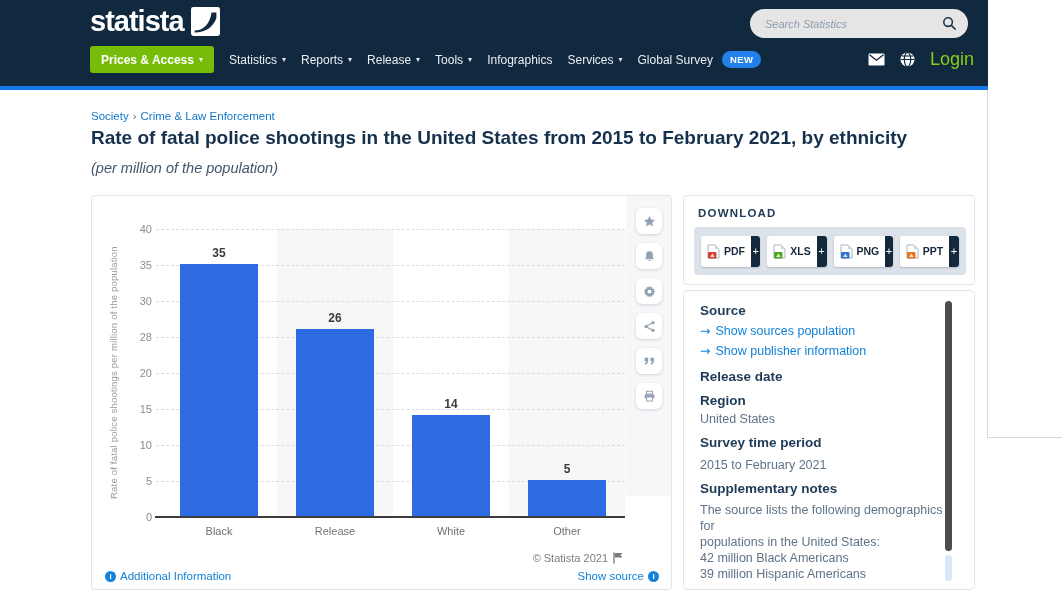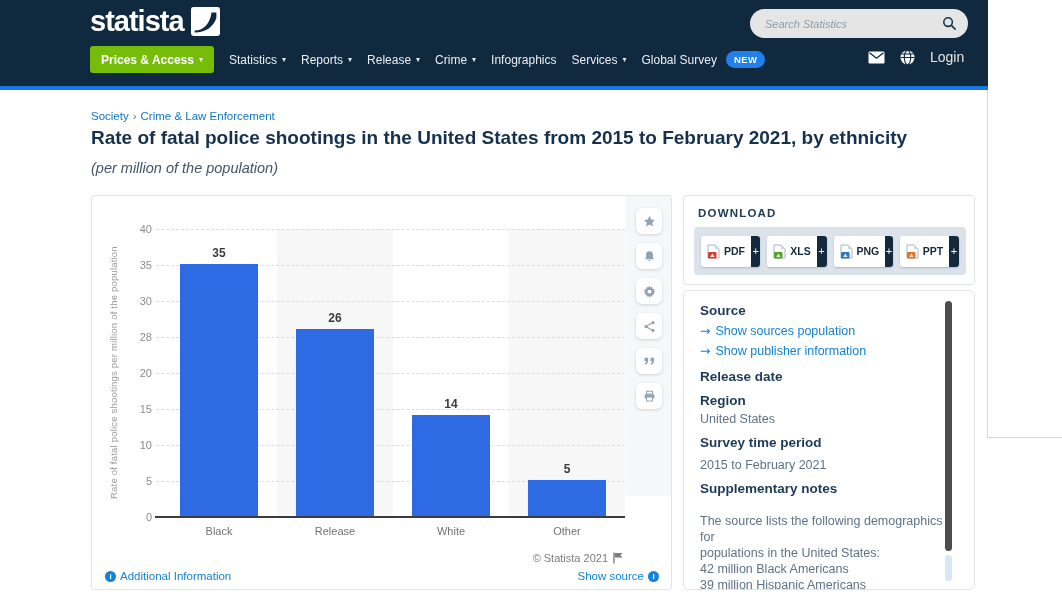--- a/index.html
+++ b/index.html
@@ -15,21 +15,21 @@
   .logo-mark { width:29px; height:29px; }
   .search-pill { position:absolute; left:750px; top:9px; width:218px; height:29px; background:#e5e5e5; border-radius:15px; display:flex; align-items:center; padding:0 11px 0 15px; }
   .search-pill input { flex:1; border:none; outline:none; font-style:italic; font-size:11px; color:#5d6f80; background:transparent; font-family:inherit; }
   .search-pill input::placeholder { color:#8e9dab; }
   .nav-row { position:absolute; left:90px; top:46px; height:27px; display:flex; align-items:center; gap:15px; }
   .nav-item { color:#e9eef3; font-size:12px; text-decoration:none; cursor:pointer; display:flex; align-items:center; white-space:nowrap; }
   .nav-green { background:#76bd0a; color:#ffffff; border-radius:3px; padding:0 11px; height:27px; font-weight:bold; }
   .caret { font-family:"DejaVu Sans",sans-serif; font-size:8px; margin-left:5px; opacity:.95; }
   .new-badge { background:#2180ea; color:#ffffff; font-size:9.5px; font-weight:bold; letter-spacing:.4px; border-radius:9px; padding:3px 8px; margin-left:9px; }
   .hdr-right { position:absolute; left:868px; top:49px; display:flex; align-items:center; gap:15px; }
-  .login-link { color:#e5e5e5; font-size:14px; cursor:pointer; }
+  .login-link { color:#84cc16; font-size:18px; cursor:pointer; }
 
   
   .right-panel { position:absolute; left:987px; top:90px; width:76px; height:348px; background:#ffffff; border-left:1px solid #d9d9d9; border-bottom:1px solid #d9d9d9; }
 
   
   .breadcrumb { position:absolute; left:91px; top:110px; font-size:11.5px; color:#1376c6; }
   .breadcrumb a { color:#1376c6; text-decoration:none; cursor:pointer; }
   .crumb-sep { color:#5a7a96; margin:0 4px; }
   .page-title { position:absolute; left:91px; top:127px; font-size:19px; font-weight:bold; color:#16314d; white-space:nowrap; }
   .page-subtitle { position:absolute; left:91px; top:160px; font-size:14.5px; font-style:italic; color:#42566b; }
@@ -104,21 +104,21 @@
         </a>
         <a class="nav-item">
           <span>Reports</span>
           <span class="caret">▾</span>
         </a>
         <a class="nav-item">
           <span>Release</span>
           <span class="caret">▾</span>
         </a>
         <a class="nav-item">
-          <span>Crime</span>
+          <span>Tools</span>
           <span class="caret">▾</span>
         </a>
         <a class="nav-item">
           <span>Infographics</span>
         </a>
         <a class="nav-item">
           <span>Services</span>
           <span class="caret">▾</span>
         </a>
         <a class="nav-item">
@@ -333,21 +333,21 @@
         </div>
         <div class="d-sect">
           <div class="d-heading" style="margin-bottom: 2px;">Region</div>
           <div class="d-text">United States</div>
         </div>
         <div class="d-sect">
           <div class="d-heading" style="margin-bottom: 6px;">Survey time period</div>
           <div class="d-text">2015 to February 2021</div>
         </div>
         <div class="d-sect">
-          <div class="d-heading" style="margin-bottom: 16px;">Supplementary notes</div>
+          <div class="d-heading" style="margin-bottom: 5px;">Supplementary notes</div>
           <div class="d-text">The source lists the following demographics for</div>
           <div class="d-text">populations in the United States:</div>
           <div class="d-text">42 million Black Americans</div>
           <div class="d-text">39 million Hispanic Americans</div>
         </div>
       </div>
     <div class="scrollbar">
       <div class="scroll-thumb"></div>
       <div class="scroll-track-light"></div>
     </div>

